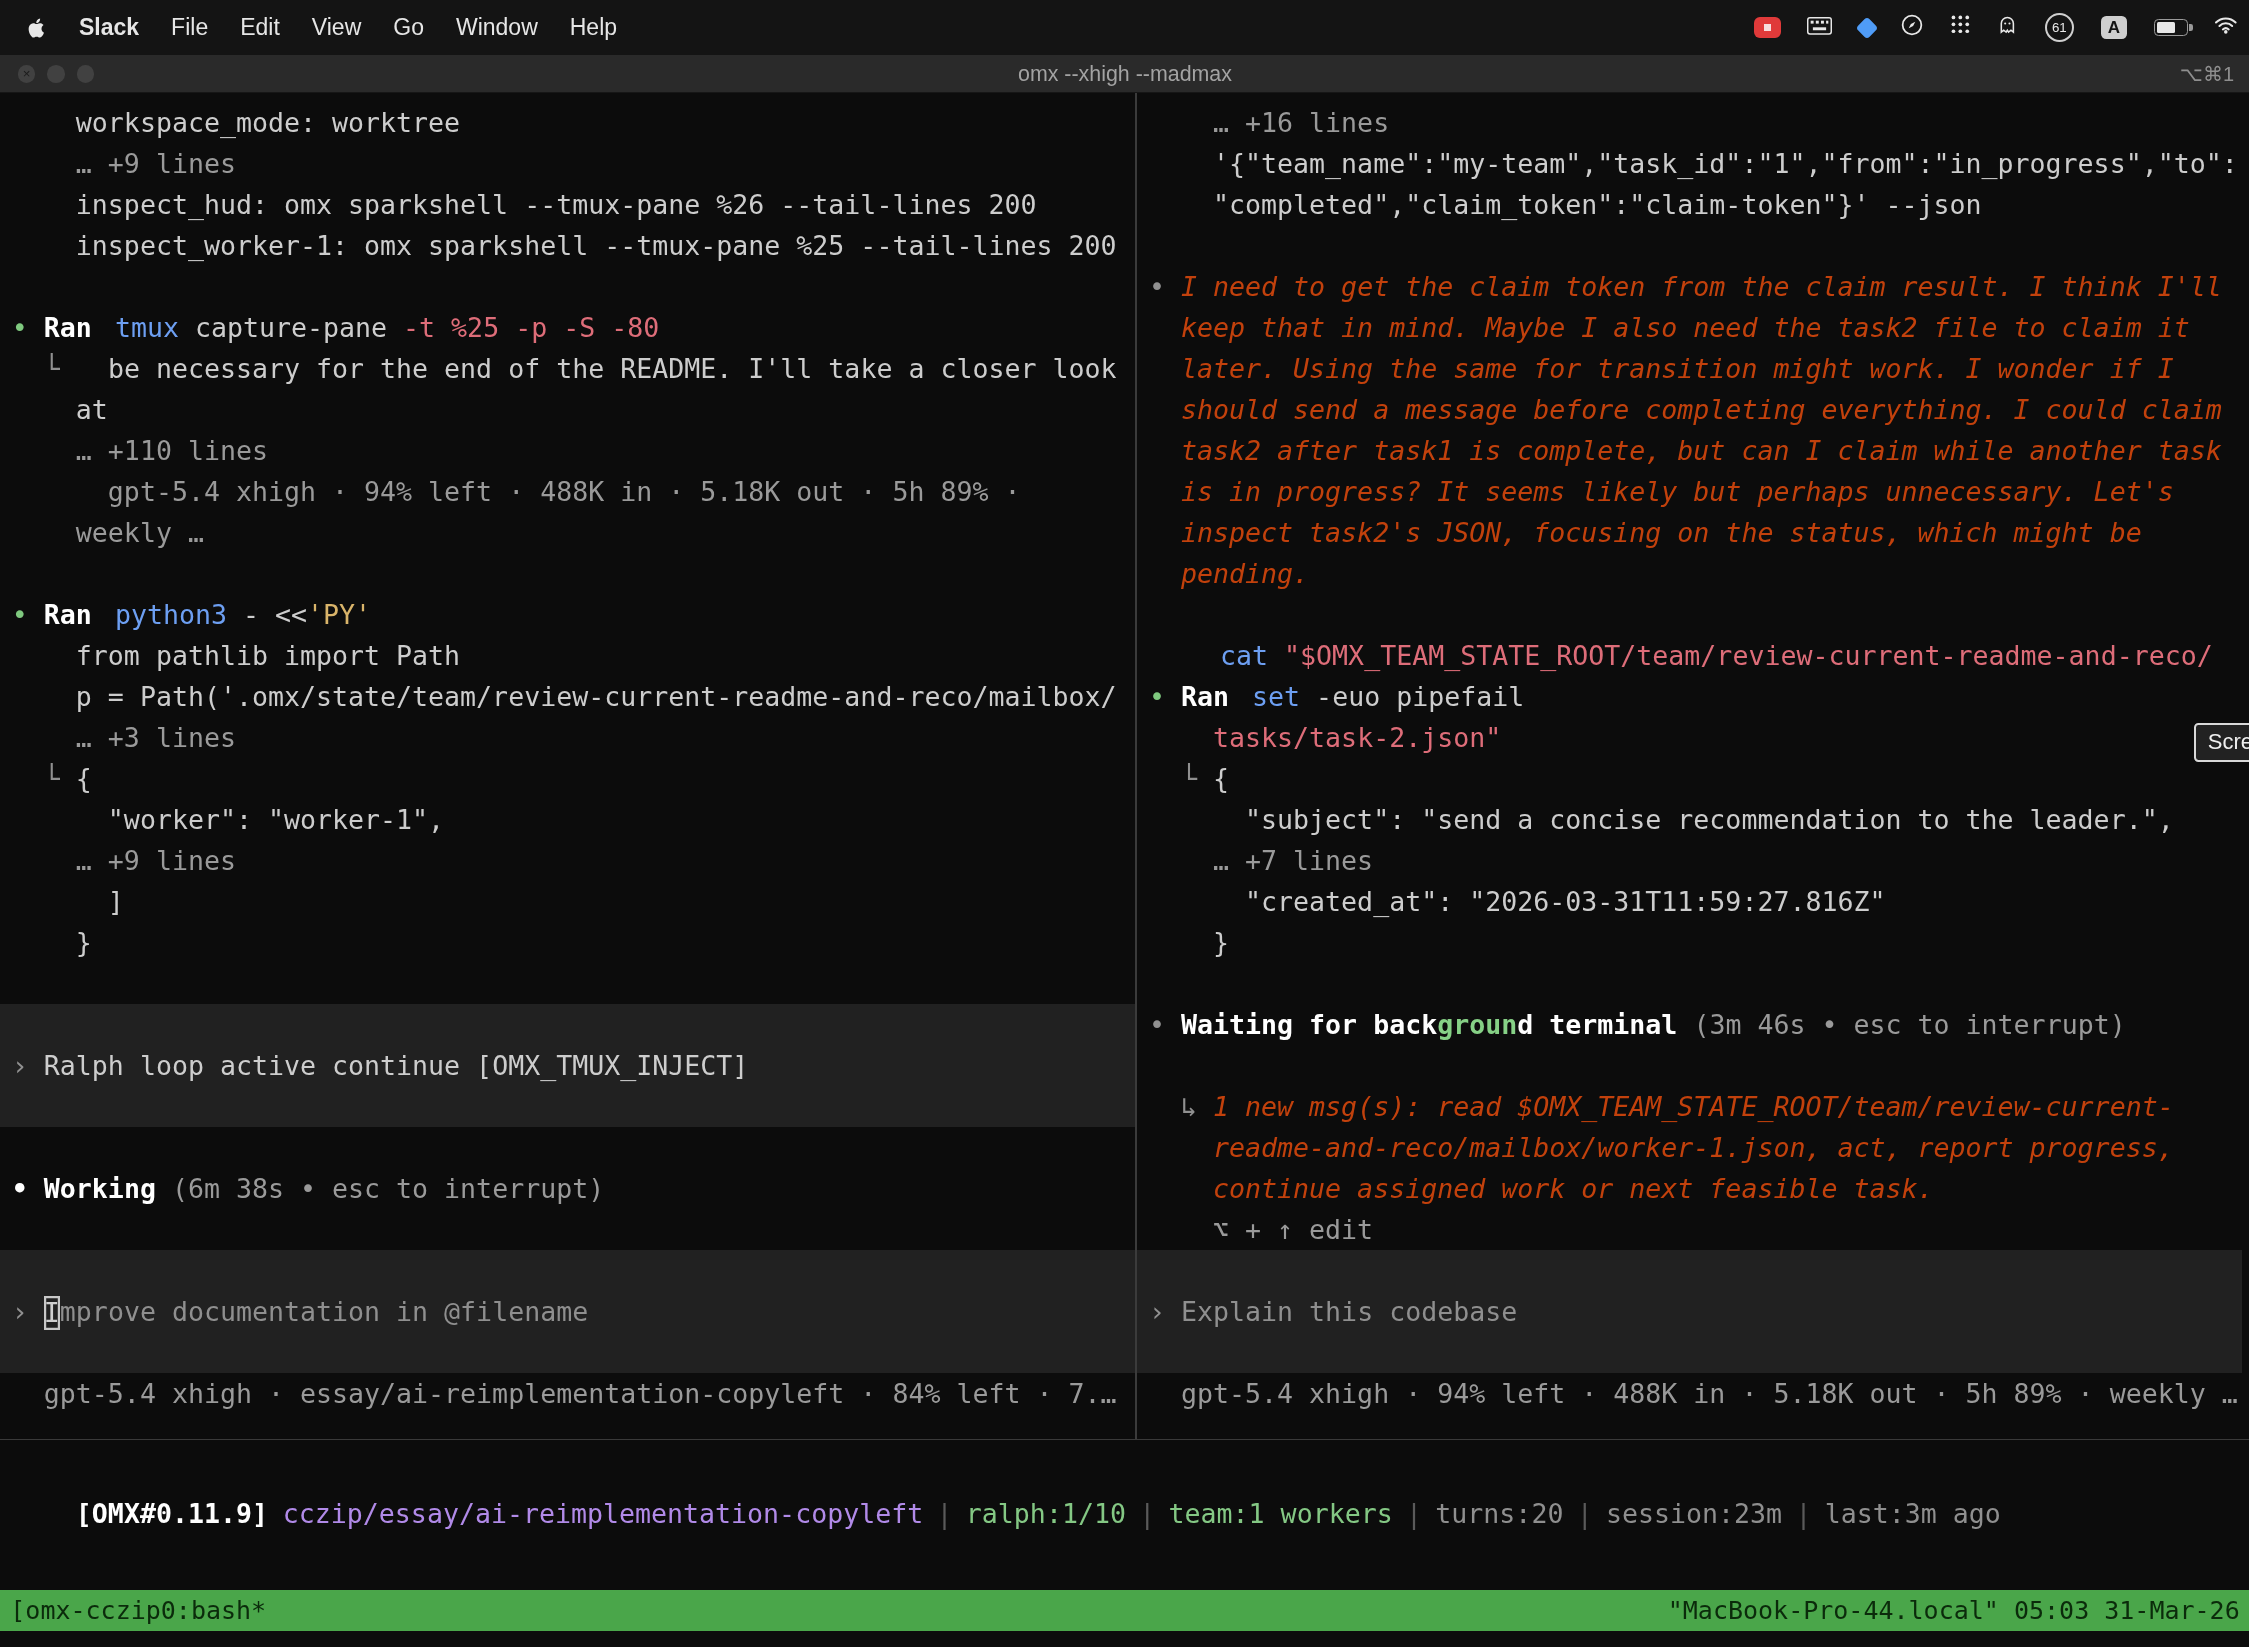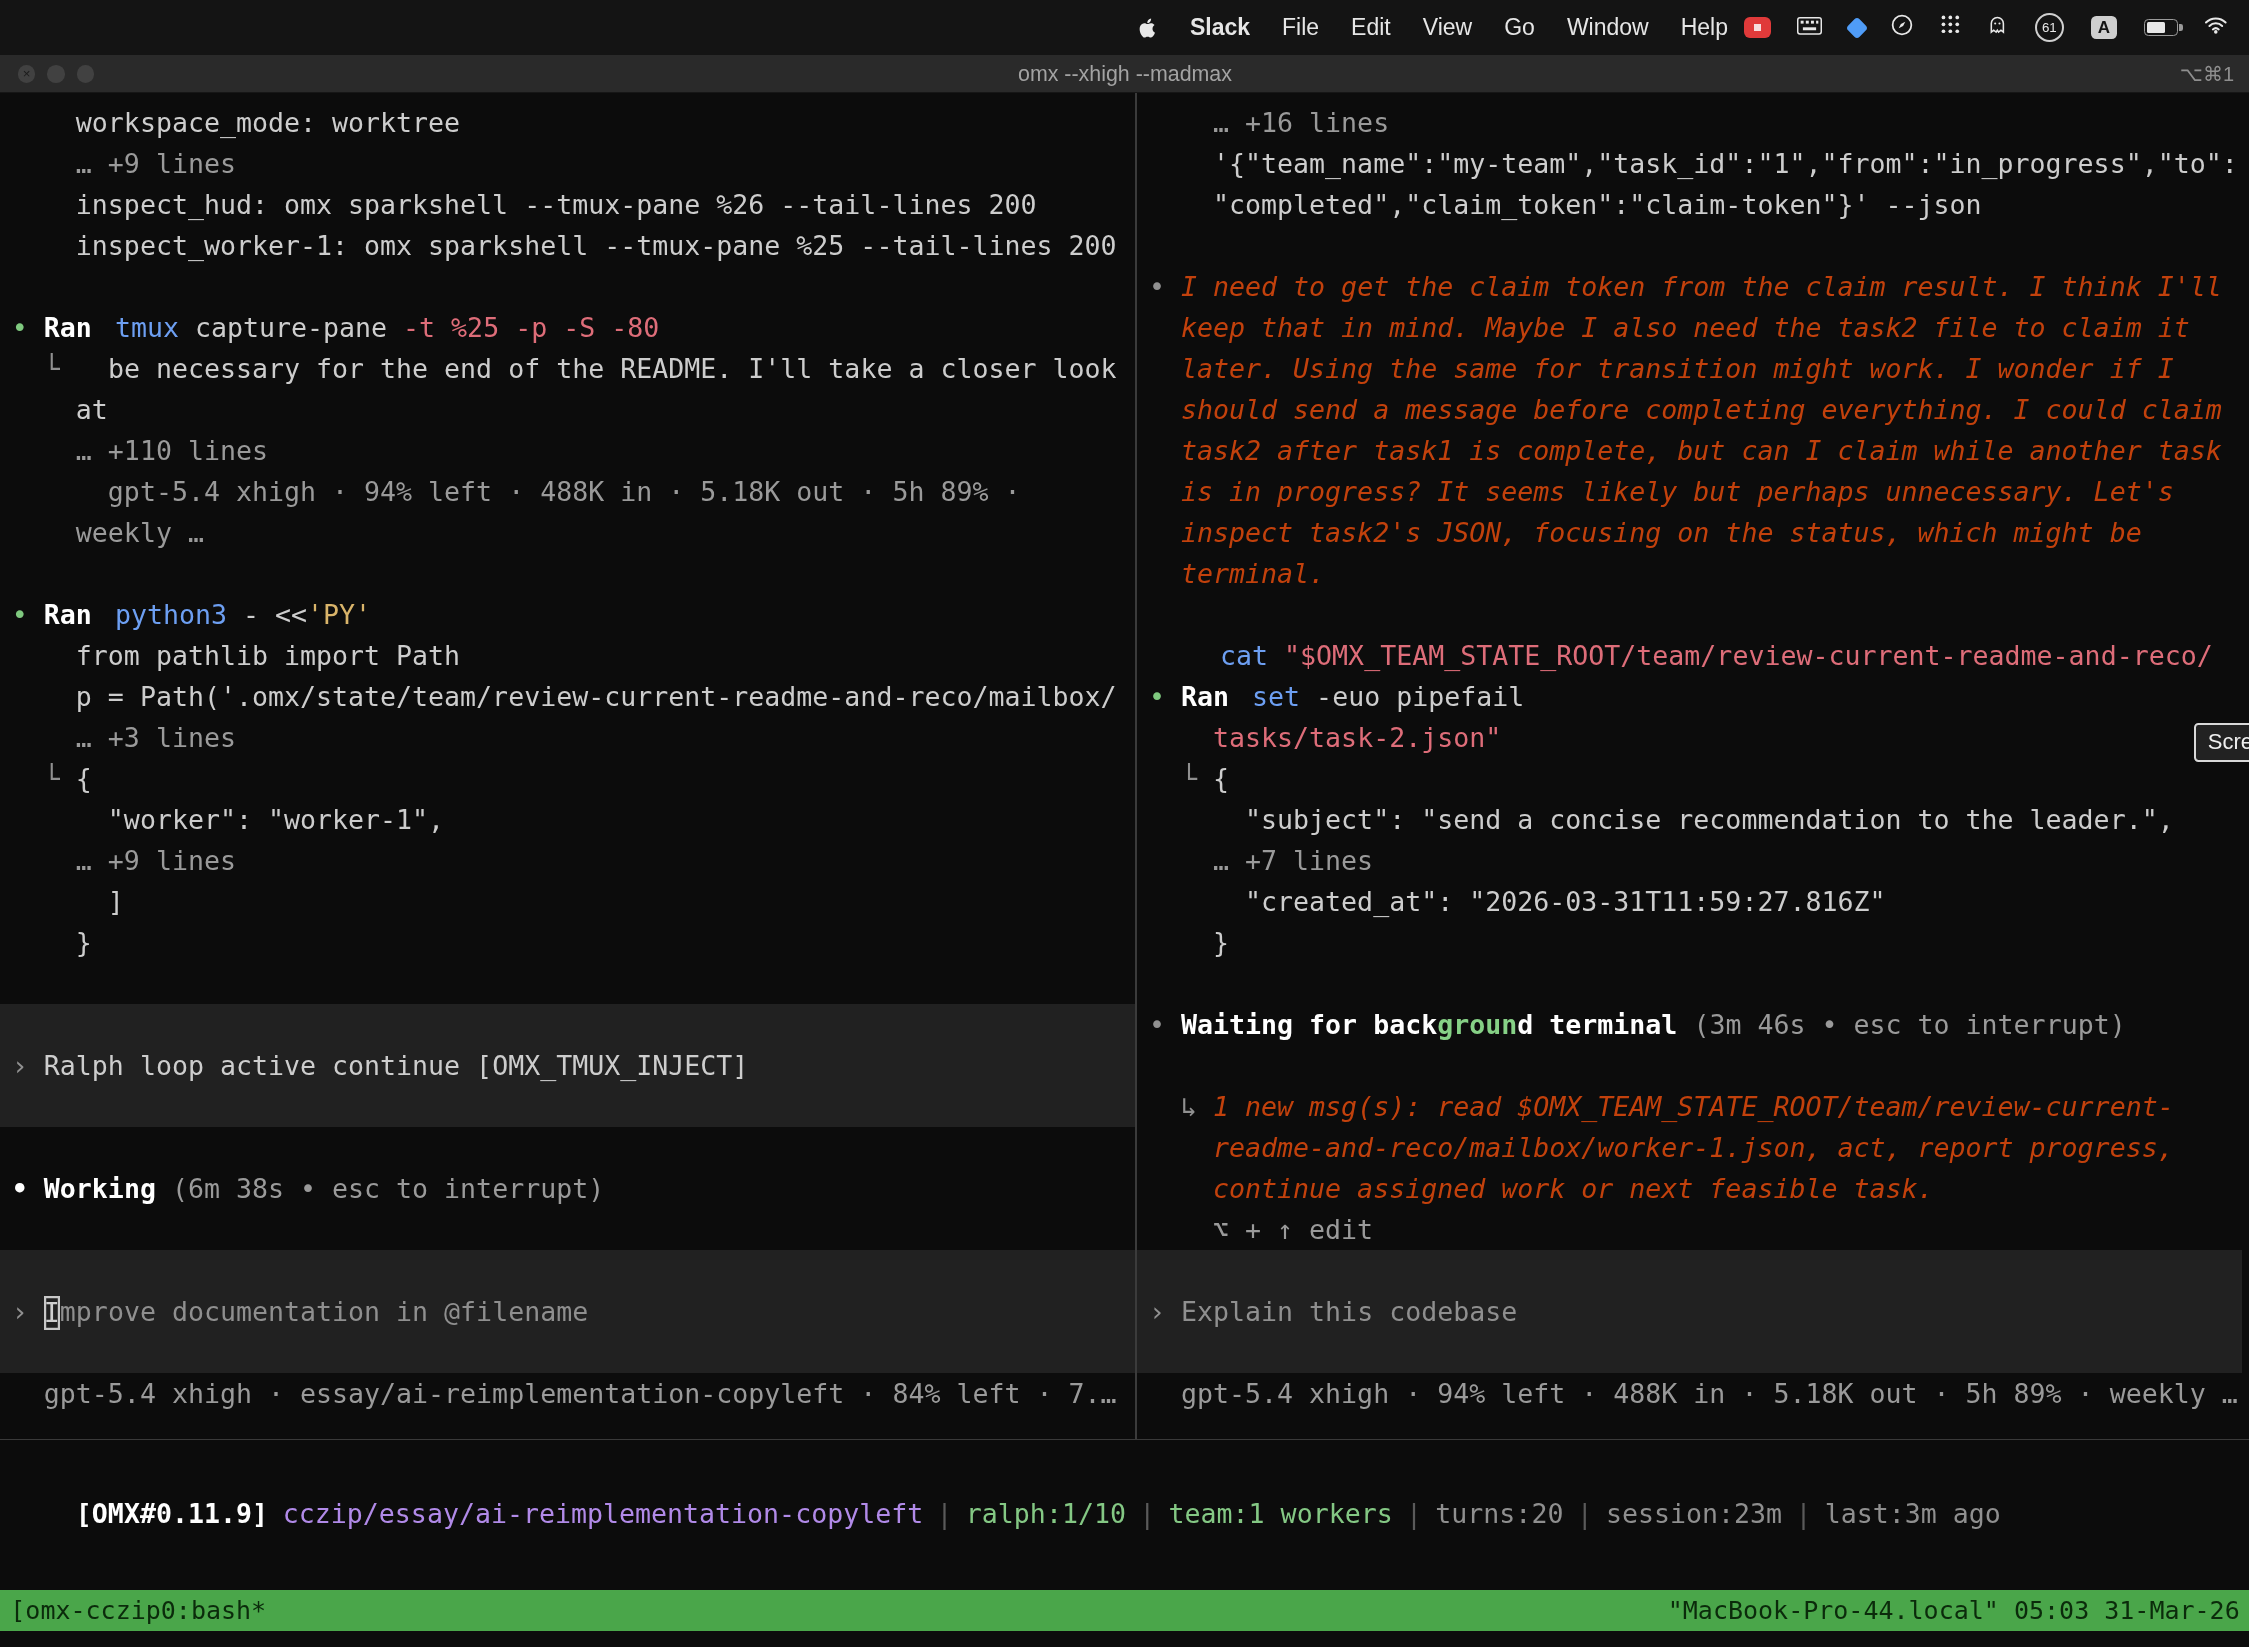--- a/index.html
+++ b/index.html
@@ -2,21 +2,21 @@
 <html style="font-size:11.8px"><head>
 <meta charset="utf-8">
 <style>
   * { margin:0; padding:0; box-sizing:border-box; }
   html,body { width:2250px; height:1648px; background:#000; overflow:hidden; }
   #screen { position:relative; width:2250px; height:1648px; background:#0c0c0c;
             font-family:"DejaVu Sans Mono", monospace; }
 
   
   #menubar { position:absolute; top:0; left:0; right:0; height:55px; background:#141414;
-             display:flex; justify-content:flex-end; align-items:center; padding:0 22px;
+             display:flex; justify-content:space-between; align-items:center; padding:0 12px;
              font-family:"Liberation Sans", sans-serif; font-size:23px; color:#e6e6e6; }
   .mb-left { display:flex; align-items:center; }
   .mb-left > span { padding:0 16px; }
   .mb-app { font-weight:bold; }
   .mb-right { display:flex; align-items:center; gap:26.6px; }
   .apple-wrap { display:flex; align-items:center; padding:0 11.8px 0 4.4px; }
   .rec { width:26.6px; height:20.7px; background:#e03a3a; border-radius:5.9px;
          display:flex; align-items:center; justify-content:center; }
   .rec i { width:7.4px; height:7.4px; background:#f7dede; display:block; }
   .ray { width:16px; height:16px; background:#4f9cf7; border-radius:3.7px; transform:rotate(45deg); display:block; }
@@ -216,21 +216,21 @@
         <div class="line"><span class="d">    '{"team_name":"my-team","task_id":"1","from":"in_progress","to":</span></div>
         <div class="line"><span class="d">    "completed","claim_token":"claim-token"}' --json</span></div>
         <div class="line"></div>
         <div class="line"><span class="gy">• </span><span class="it">I need to get the claim token from the claim result. I think I'll</span></div>
         <div class="line"><span class="it">  keep that in mind. Maybe I also need the task2 file to claim it</span></div>
         <div class="line"><span class="it">  later. Using the same for transition might work. I wonder if I</span></div>
         <div class="line"><span class="it">  should send a message before completing everything. I could claim</span></div>
         <div class="line"><span class="it">  task2 after task1 is complete, but can I claim while another task</span></div>
         <div class="line"><span class="it">  is in progress? It seems likely but perhaps unnecessary. Let's</span></div>
         <div class="line"><span class="it">  inspect task2's JSON, focusing on the status, which might be</span></div>
-        <div class="line"><span class="it">  terminal.</span></div>
+        <div class="line"><span class="it">  pending.</span></div>
         <div class="line"></div>
         <div class="line"><span class="d">    </span><span class="b">cat </span><span class="r">"$OMX_TEAM_STATE_ROOT/team/review-current-readme-and-reco/</span></div>
         <div class="line"><span class="g">• </span><span class="w">Ran </span><span class="b">set</span><span class="d"> -euo pipefail</span></div>
         <div class="line"><span class="d">    </span><span class="r">tasks/task-2.json"</span></div>
         <div class="line"><span class="gy">  └ </span><span class="d">{</span></div>
         <div class="line"><span class="d">      "subject": "send a concise recommendation to the leader.",</span></div>
         <div class="line"><span class="dim">    … +7 lines</span></div>
         <div class="line"><span class="d">      "created_at": "2026-03-31T11:59:27.816Z"</span></div>
         <div class="line"><span class="d">    }</span></div>
         <div class="line"></div>

